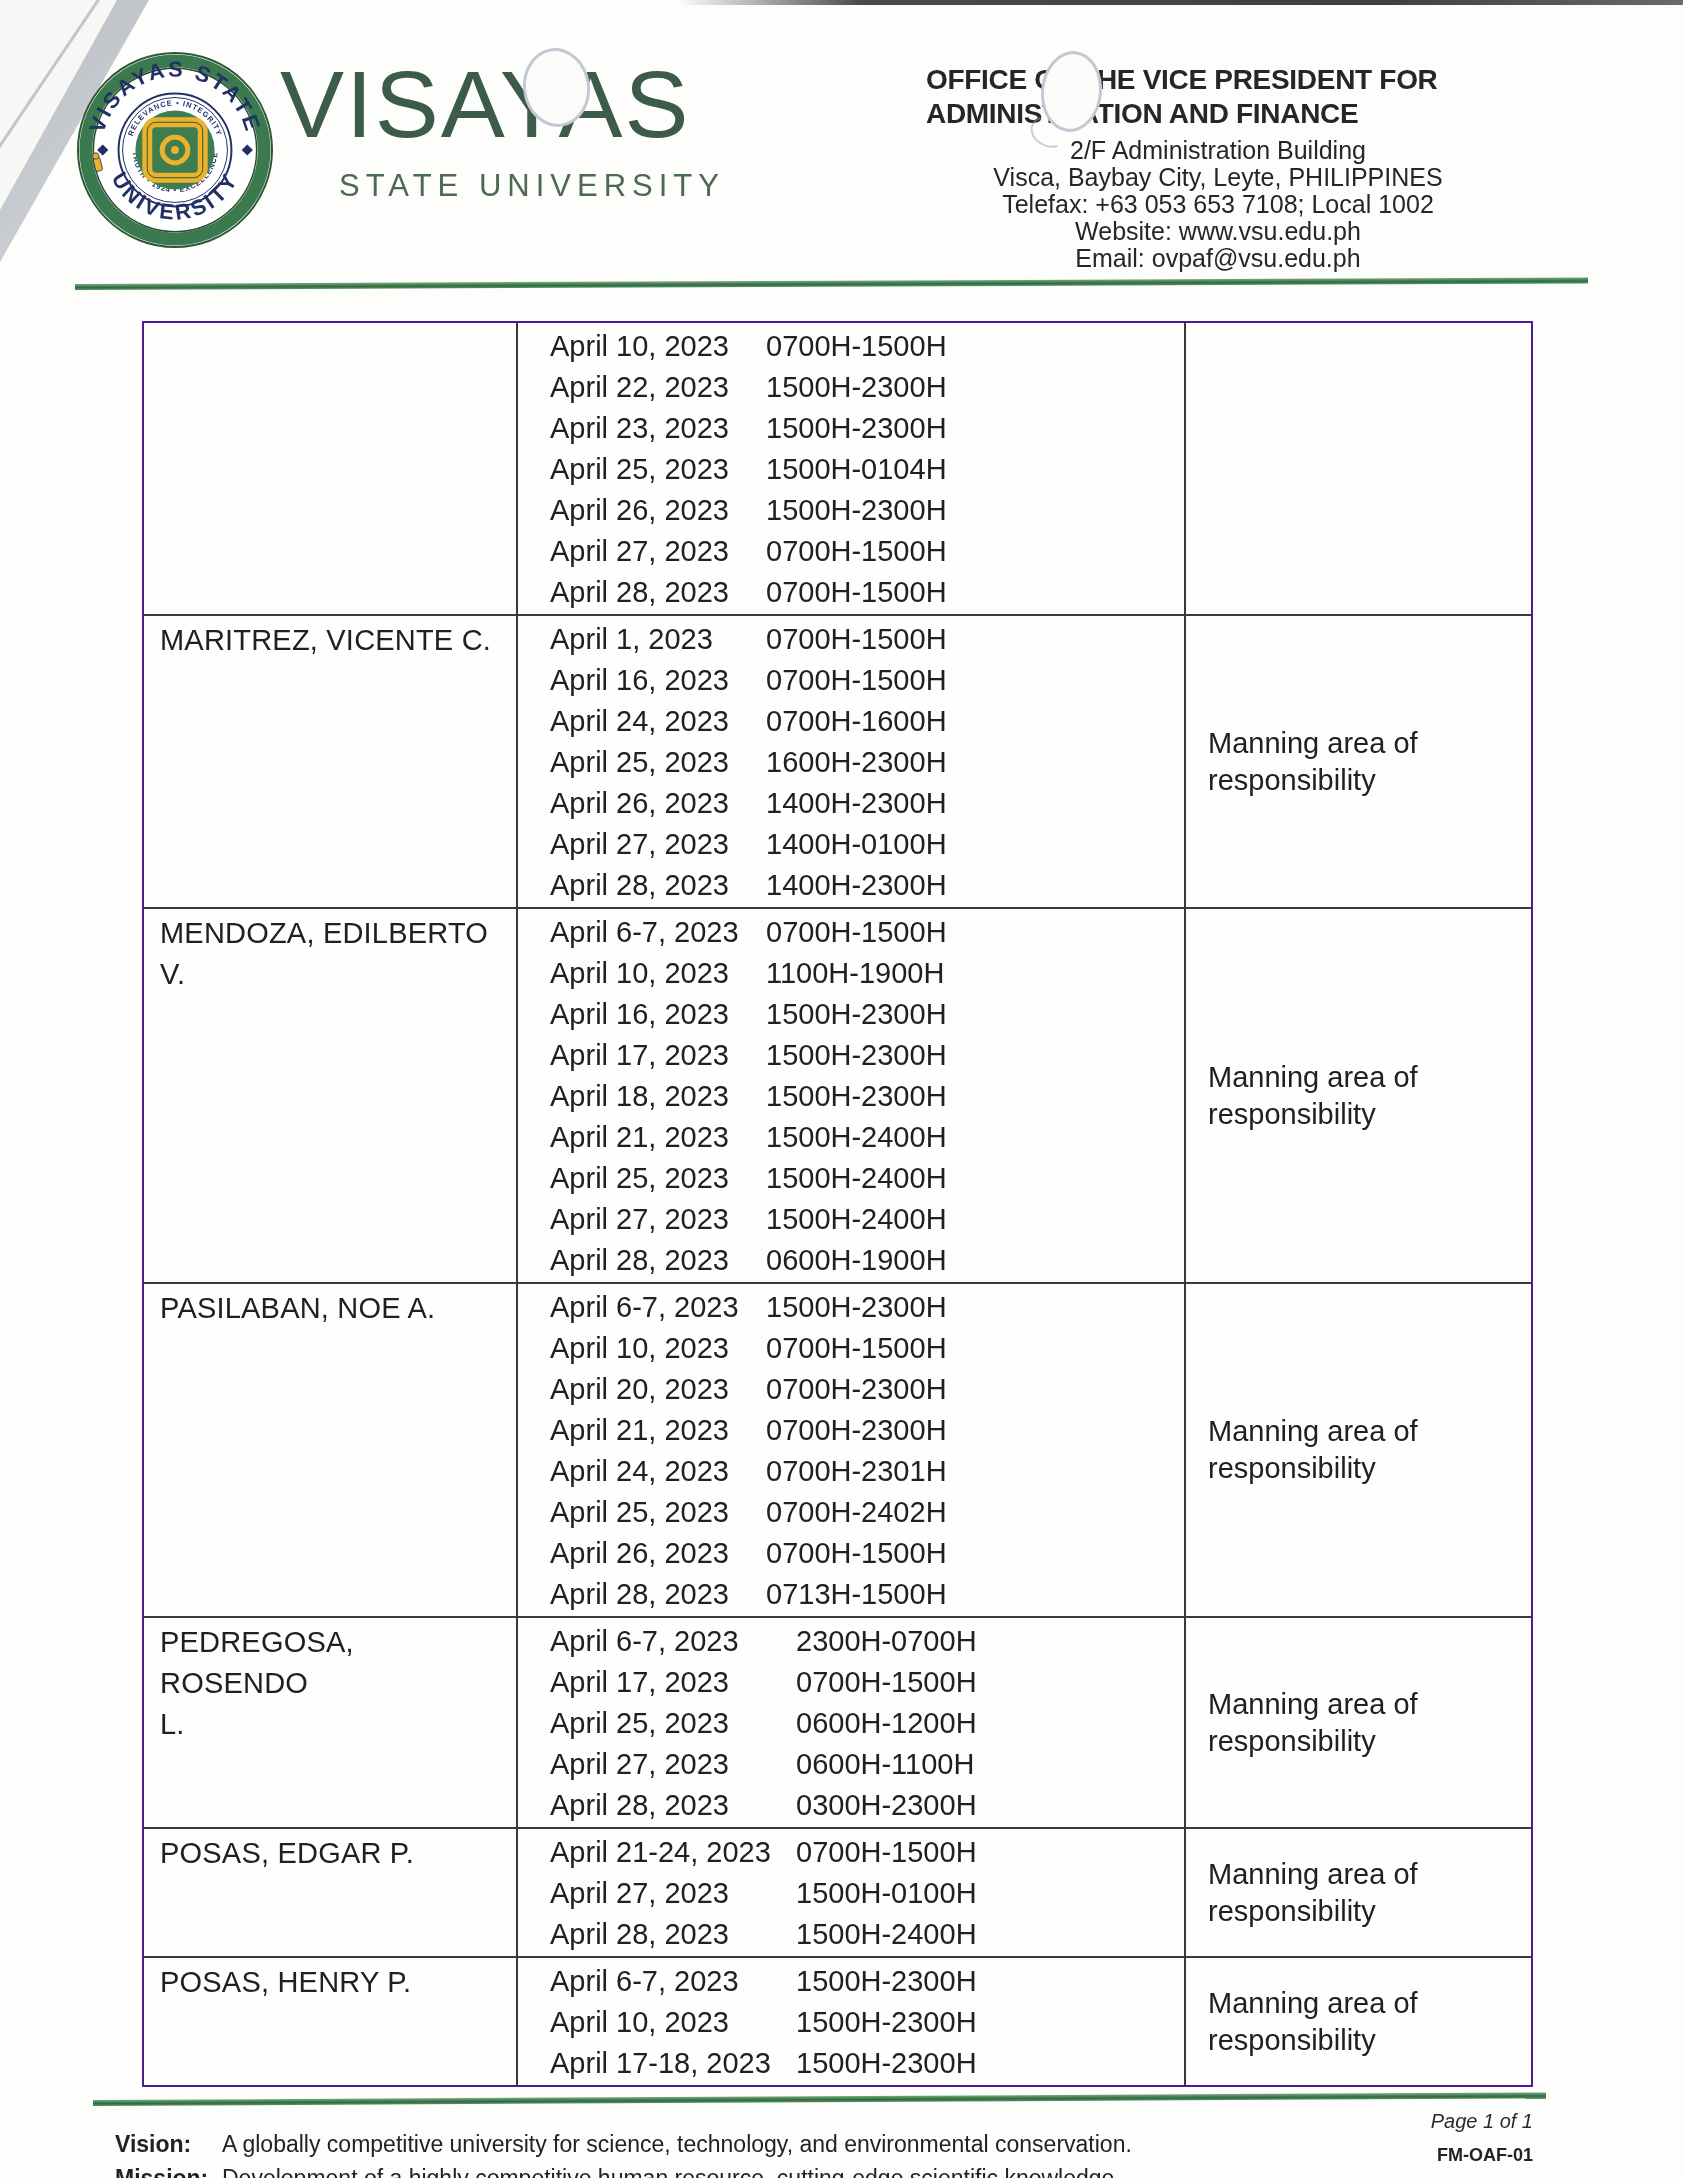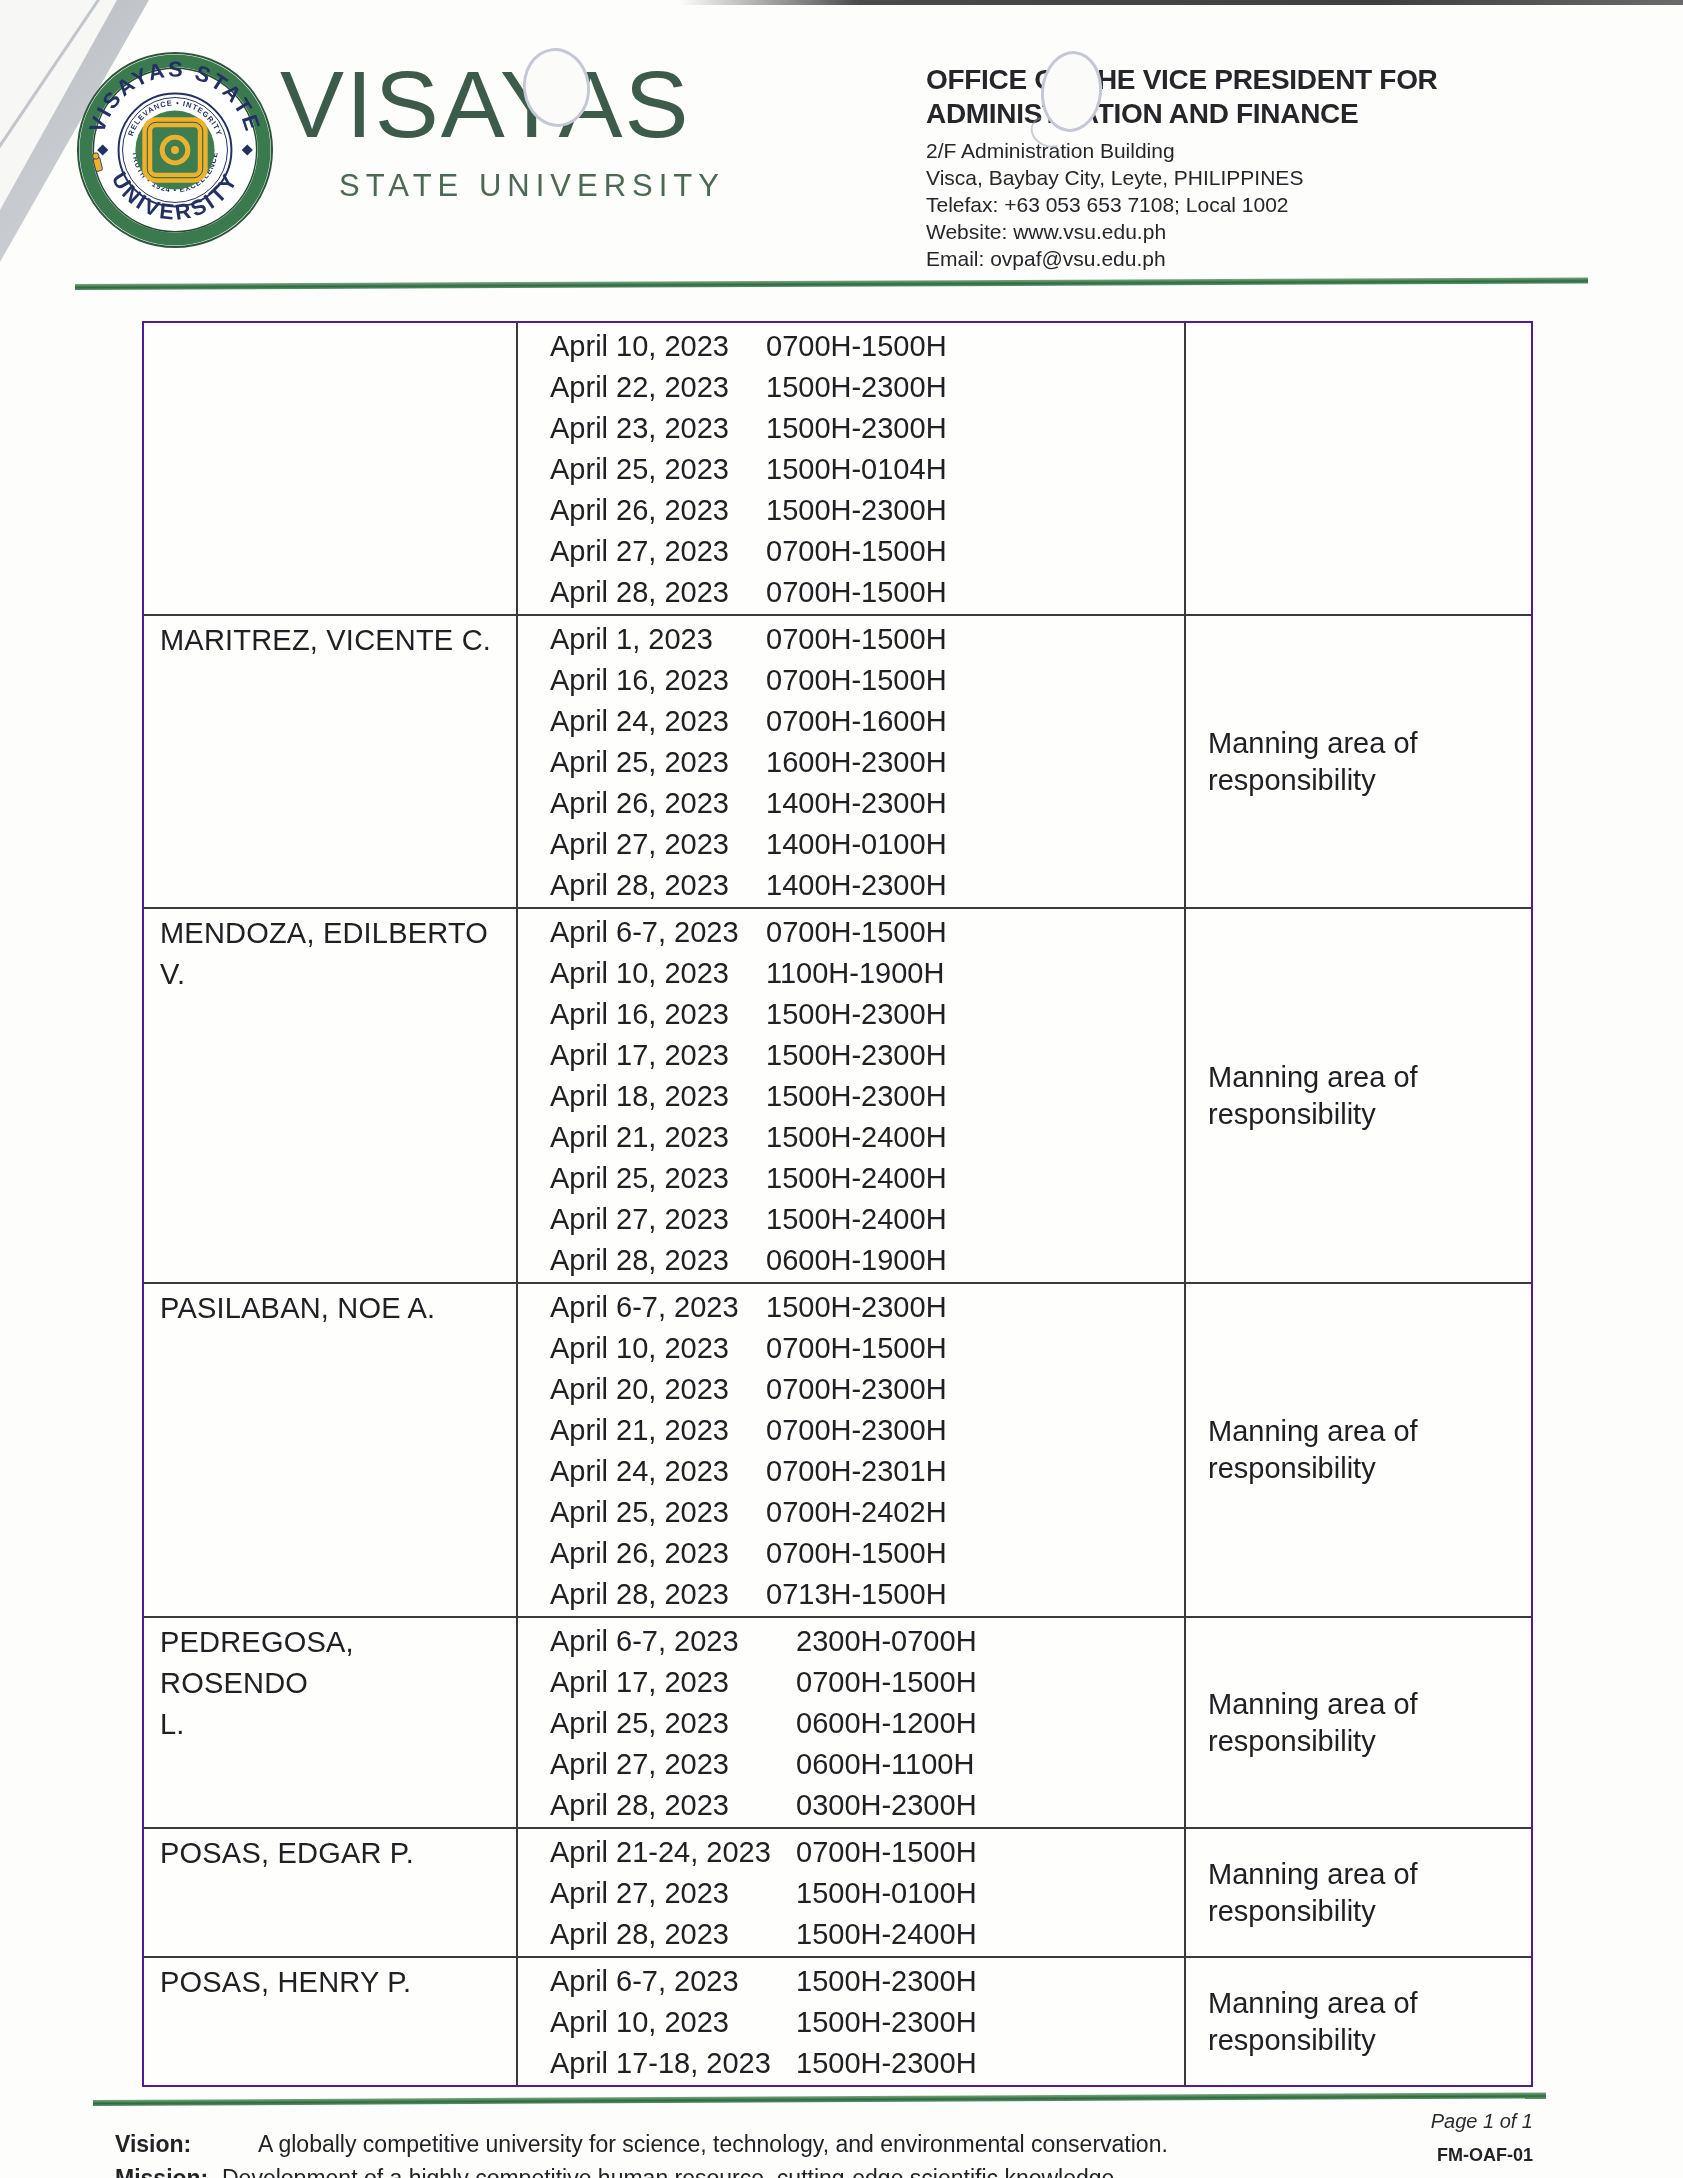--- a/index.html
+++ b/index.html
@@ -21,21 +21,21 @@
   .punch2b{position:absolute;left:1030px;top:117px;width:34px;height:26px;border:2px solid rgba(150,158,180,.5);
     border-radius:50%;border-top-color:transparent;border-right-color:transparent;background:transparent;transform:rotate(24deg);}
 
   
   .seal{position:absolute;left:75px;top:50px;width:200px;height:200px;}
   .wordmark{position:absolute;left:280px;top:55px;width:455px;}
   .wm1{font-size:96px;font-weight:500;letter-spacing:2px;color:#3d5b4a;line-height:99px;transform:scaleY(.98);}
   .wm2{font-size:31px;font-weight:500;letter-spacing:6px;color:#4c6a53;margin-left:59px;margin-top:14px;}
   .office{position:absolute;left:926px;top:63px;width:584px;}
   .office-title{font-size:28px;font-weight:700;line-height:34px;letter-spacing:-0.3px;color:#26262a;}
-  .office-addr{margin-top:6px;font-size:21px;line-height:27px;color:#26262a;}
+  .office-addr{margin-top:6px;font-size:25px;line-height:27px;color:#26262a;text-align:center;}
   .rule{position:absolute;height:6px;background:linear-gradient(180deg,#7aa87e,#2f6b40 60%,#58936a);}
   .rule1{left:75px;top:284px;width:1513px;transform:rotate(-.25deg);transform-origin:left center;}
   .rule2{left:93px;top:2100px;width:1453px;transform:rotate(-.3deg);transform-origin:left center;}
 
   
   .sched{position:absolute;left:142px;top:321px;width:1387px;border:2px solid #4c1d95;background:#fefefd;}
   .block{display:grid;grid-template-columns:374px 668px 1fr;}
   .block + .block{border-top:2px solid #3a3a3d;}
   .cell{box-sizing:border-box;}
   .c-name{border-right:2px solid #3a3a3d;padding:4px 8px 2px 16px;font-size:29px;line-height:41px;letter-spacing:0.2px;}
@@ -44,21 +44,21 @@
   .edate{width:216px;flex:0 0 auto;}
   .block:nth-child(n+5) .edate{width:246px;}
   .c-remark{display:flex;align-items:center;padding-left:22px;font-size:29px;}
   .remark-text{width:248px;line-height:37px;}
 
   
   .page-label{position:absolute;right:150px;top:2110px;font-size:20px;font-style:italic;font-weight:500;color:#2a2a2e;}
   .form-code{position:absolute;right:150px;top:2145px;font-size:18px;font-weight:700;color:#222226;}
   .vm-row{position:absolute;left:115px;display:grid;grid-template-columns:107px auto;width:1089px;font-size:23px;color:#222226;}
   .vm-label{font-weight:700;}
-  .vision-row{top:2131px;gap:36px;}
+  .vision-row{top:2131px;}
   .mission-row{top:2165px;}
 </style>
 </head>
 <body>
 
 <div class="page">
 
   <div class="corner-grey"></div>
   <div class="corner-white"></div>
   <div class="corner-line"></div>

